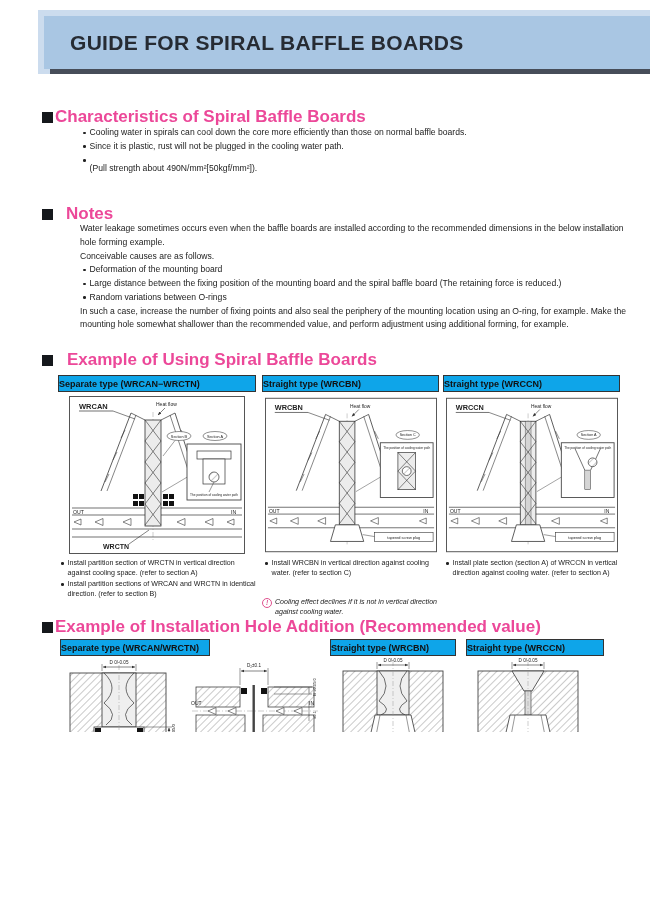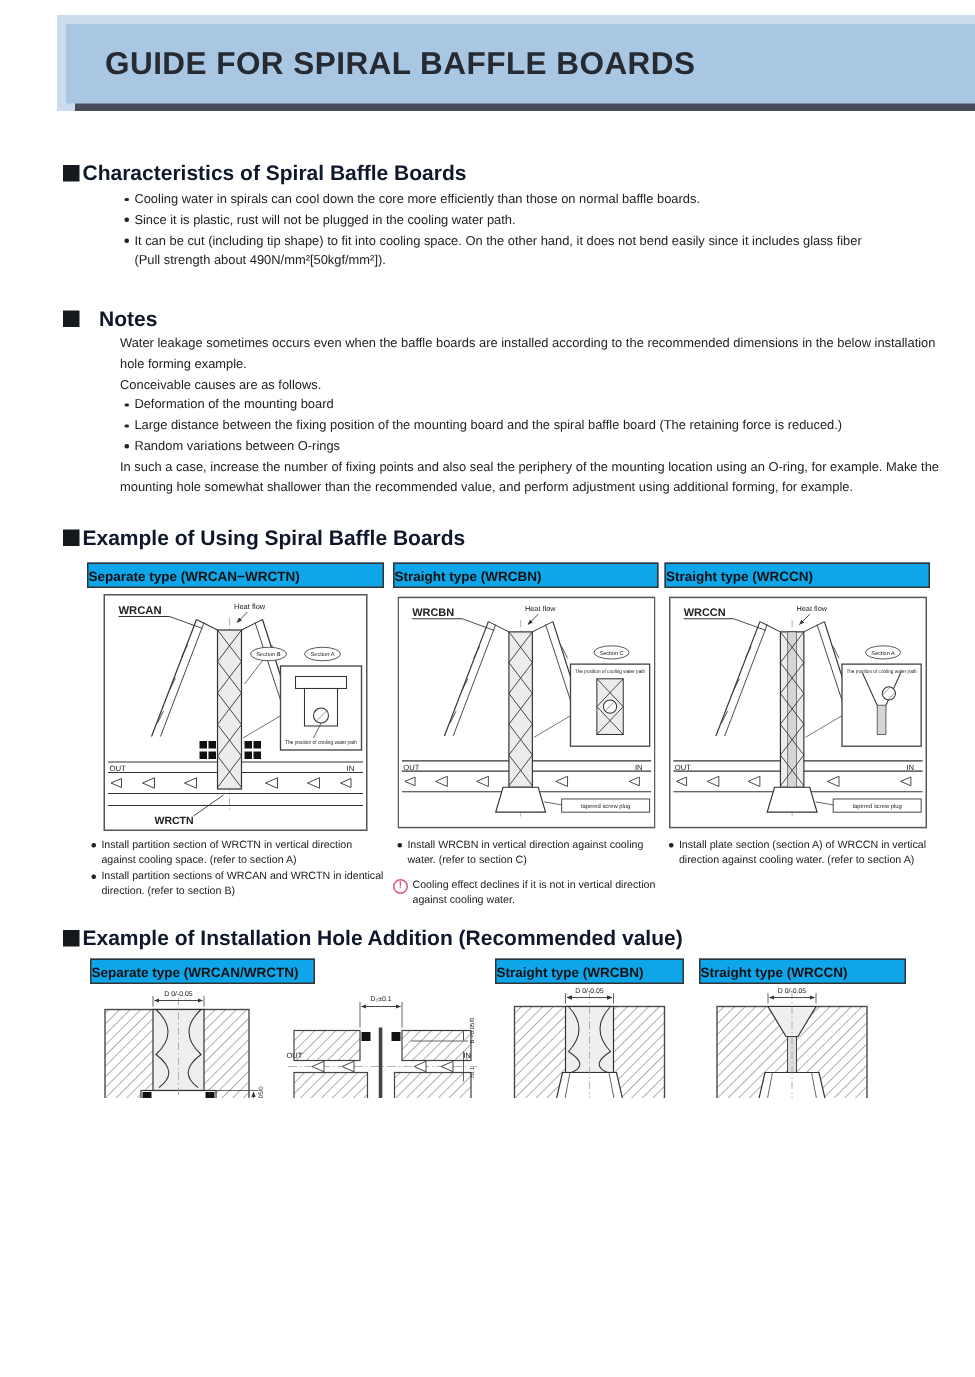--- a/index.html
+++ b/index.html
@@ -5,34 +5,34 @@
   html,body{margin:0;padding:0;background:#fff;}
   .page{position:relative;width:650px;height:732px;background:#fff;overflow:hidden;
         font-family:"Liberation Sans",sans-serif;color:#1c1c1c;}
   .abs{position:absolute;}
   
   .banner-frame{left:38px;top:10px;width:612px;height:64px;background:#ccdcee;}
   .banner{left:44px;top:16px;width:606px;height:53px;background:#a9c6e3;display:flex;align-items:center;}
   .banner-shadow{left:50px;top:69px;width:600px;height:5px;background:#474d59;}
   .banner h1{margin:0 0 0 26px;font-size:21px;letter-spacing:.3px;color:#262b33;font-weight:bold;}
   
-  .sec-head{display:flex;align-items:center;font-weight:bold;font-size:14px;color:#0f172a;}
+  .sec-head{display:flex;align-items:center;font-weight:bold;font-size:17px;color:#ec4899;}
   .sec-head .sq{width:11px;height:11px;background:#15181c;margin-right:2px;flex:none;}
   
   .body-text{font-size:8.6px;line-height:1.6;color:#222;margin-left:18px;}
   .blt{display:flex;}
   .blt .dot{flex:none;width:2.6px;height:2.6px;border-radius:50%;background:#222;margin:5.5px 4px 0 3px;}
   .blt .nodot{flex:none;width:2.6px;margin:0 4px 0 3px;}
   
   .ptitle{border:1.1px solid #333;background:#0ea5e9;font-weight:bold;
           font-size:9px;padding:2.5px 0 2px 0;color:#111;}
   
   .pnote{font-size:7.1px;line-height:1.5;color:#222;margin-top:4px;}
   .pnote .blt .dot{margin-top:4.5px;}
-  .warn{display:flex;margin-top:6px;}
+  .warn{display:flex;margin-top:18px;font-style:italic;}
   .warn .wicon{flex:none;width:8px;height:8px;border:1px solid #e0518e;border-radius:50%;color:#e0518e;
                font-size:6.5px;font-weight:bold;text-align:center;line-height:8px;margin:1px 3px 0 0;}
   .warn span.txt{color:#222;}
   
   table.spec{border-collapse:collapse;width:100%;table-layout:fixed;background:#fff;}
   .spec th,.spec td{border:1px solid #59616b;text-align:center;padding:1px 0;font-size:6.8px;color:#222;
                     overflow:hidden;white-space:nowrap;}
   .spec th{font-weight:bold;background:#eef2f7;}
   .spec .hsmall{font-size:6.1px;}
   .cell-blue{background:#c8e6f5;}
@@ -74,21 +74,20 @@
     <div class="blt">
         <span class="dot"></span>
         <span>Cooling water in spirals can cool down the core more efficiently than those on normal baffle boards.</span>
       </div>
     <div class="blt">
         <span class="dot"></span>
         <span>Since it is plastic, rust will not be plugged in the cooling water path.</span>
       </div>
     <div class="blt">
         <span class="dot"></span>
-        <span>It can be cut (including tip shape) to fit into cooling space. On the other hand, it does not bend easily since it includes glass fiber</span>
       </div>
     <div class="blt">
         <span class="nodot"></span>
         <span>(Pull strength about 490N/mm²[50kgf/mm²]).</span>
       </div>
   </div>
 
   <div class="abs sec-head" style="left:42px;top:204px;gap:11px;">
     <span class="sq"></span>
     <span>Notes</span>
@@ -104,21 +103,21 @@
         <span class="dot"></span>
         <span>Large distance between the fixing position of the mounting board and the spiral baffle board (The retaining force is reduced.)</span>
       </div>
     <div class="blt">
         <span class="dot"></span>
         <span>Random variations between O-rings</span>
       </div>
     <div>In such a case, increase the number of fixing points and also seal the periphery of the mounting location using an O-ring, for example. Make the mounting hole somewhat shallower than the recommended value, and perform adjustment using additional forming, for example.</div>
   </div>
 
-  <div class="abs sec-head" style="left:42px;top:350px;">
+  <div class="abs sec-head" style="left:42px;top:350px;gap:12px;">
     <span class="sq"></span>
     <span>Example of Using Spiral Baffle Boards</span>
   </div>
 
   <div class="abs" style="left:58px;top:375px;width:198px;">
     <div class="ptitle">Separate type (WRCAN−WRCTN)</div>
     <svg width="182" height="158" viewBox="0 0 176 158" style="display:block;margin:4px auto 0;">
       <rect x="0.5" y="0.5" width="175" height="157" fill="#fff" stroke="#555" stroke-width="1"></rect>
       <line x1="84" y1="16" x2="84" y2="144" stroke="#999" stroke-width="0.5" stroke-dasharray="5 2 1 2"></line>
 

